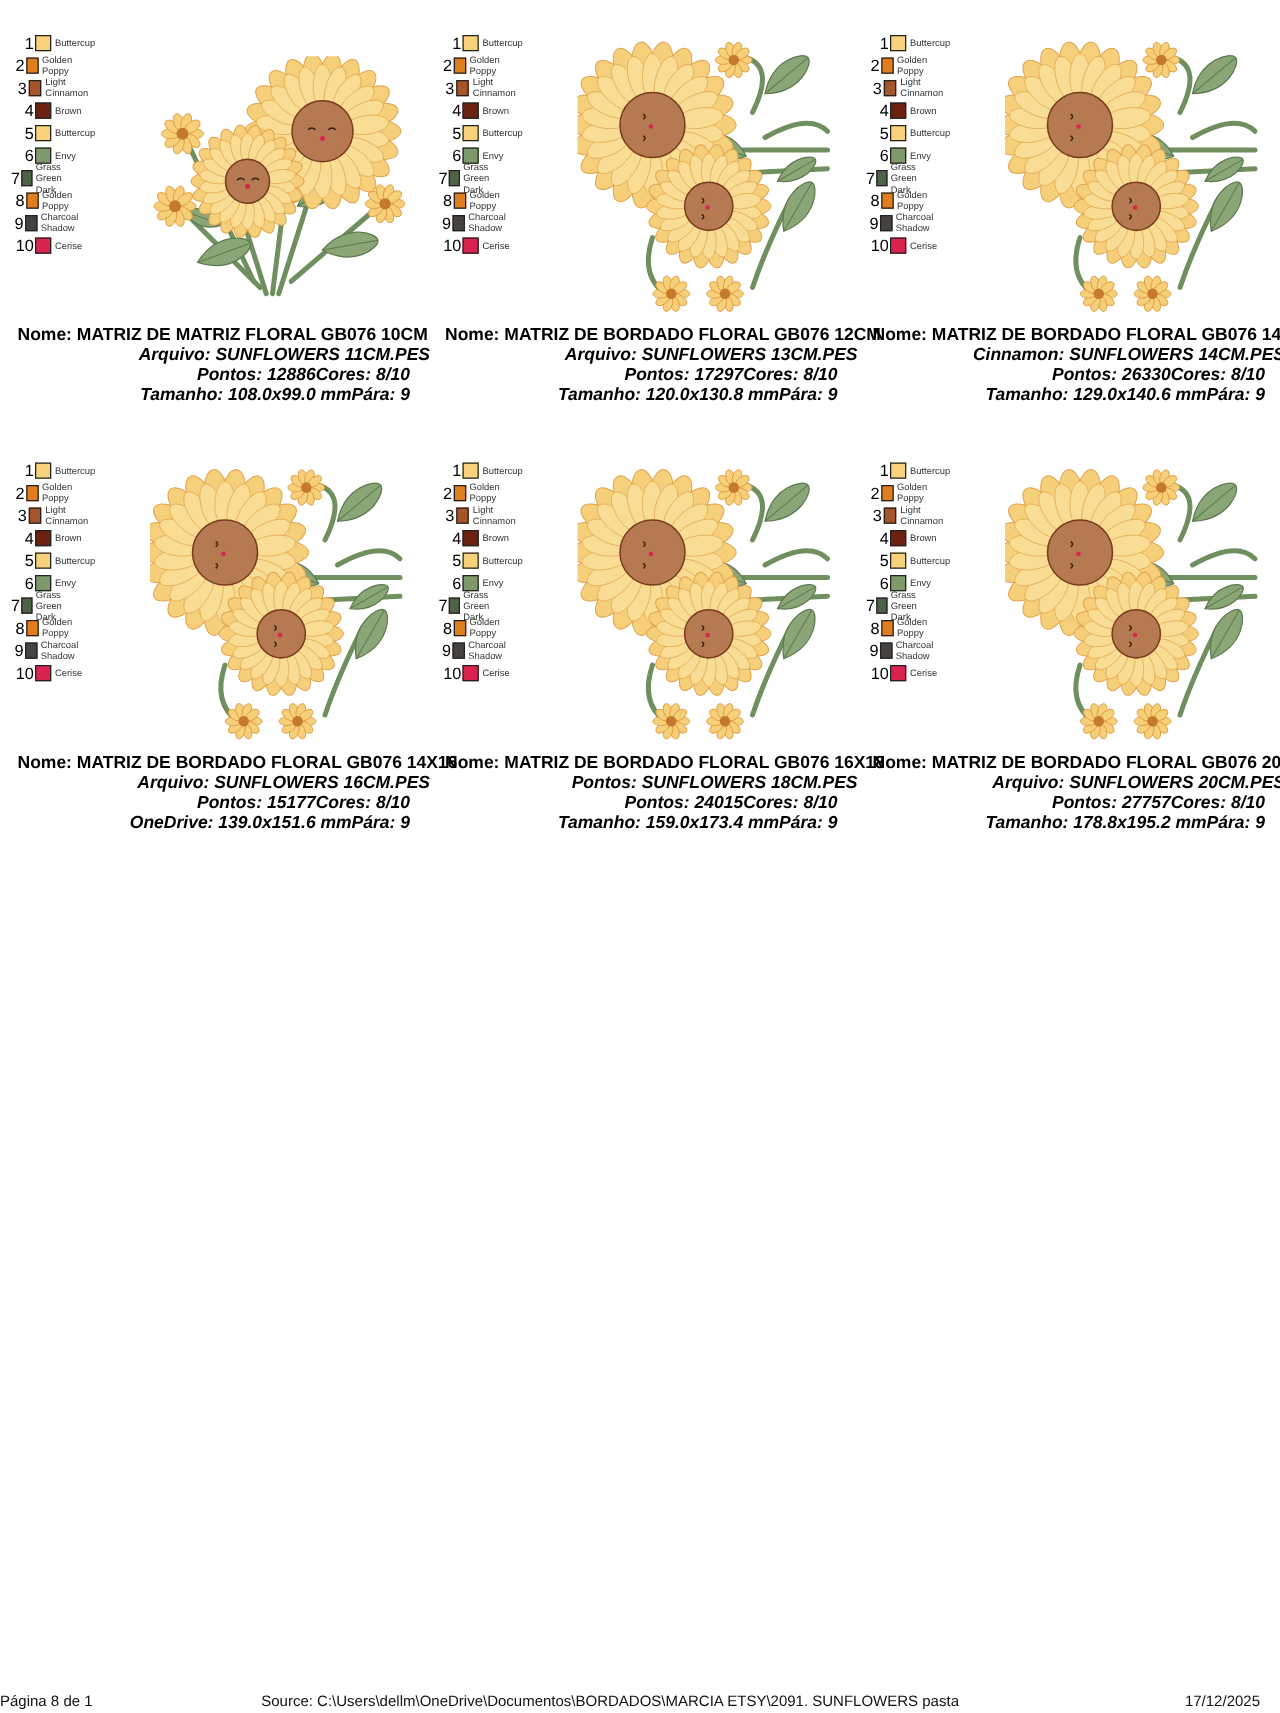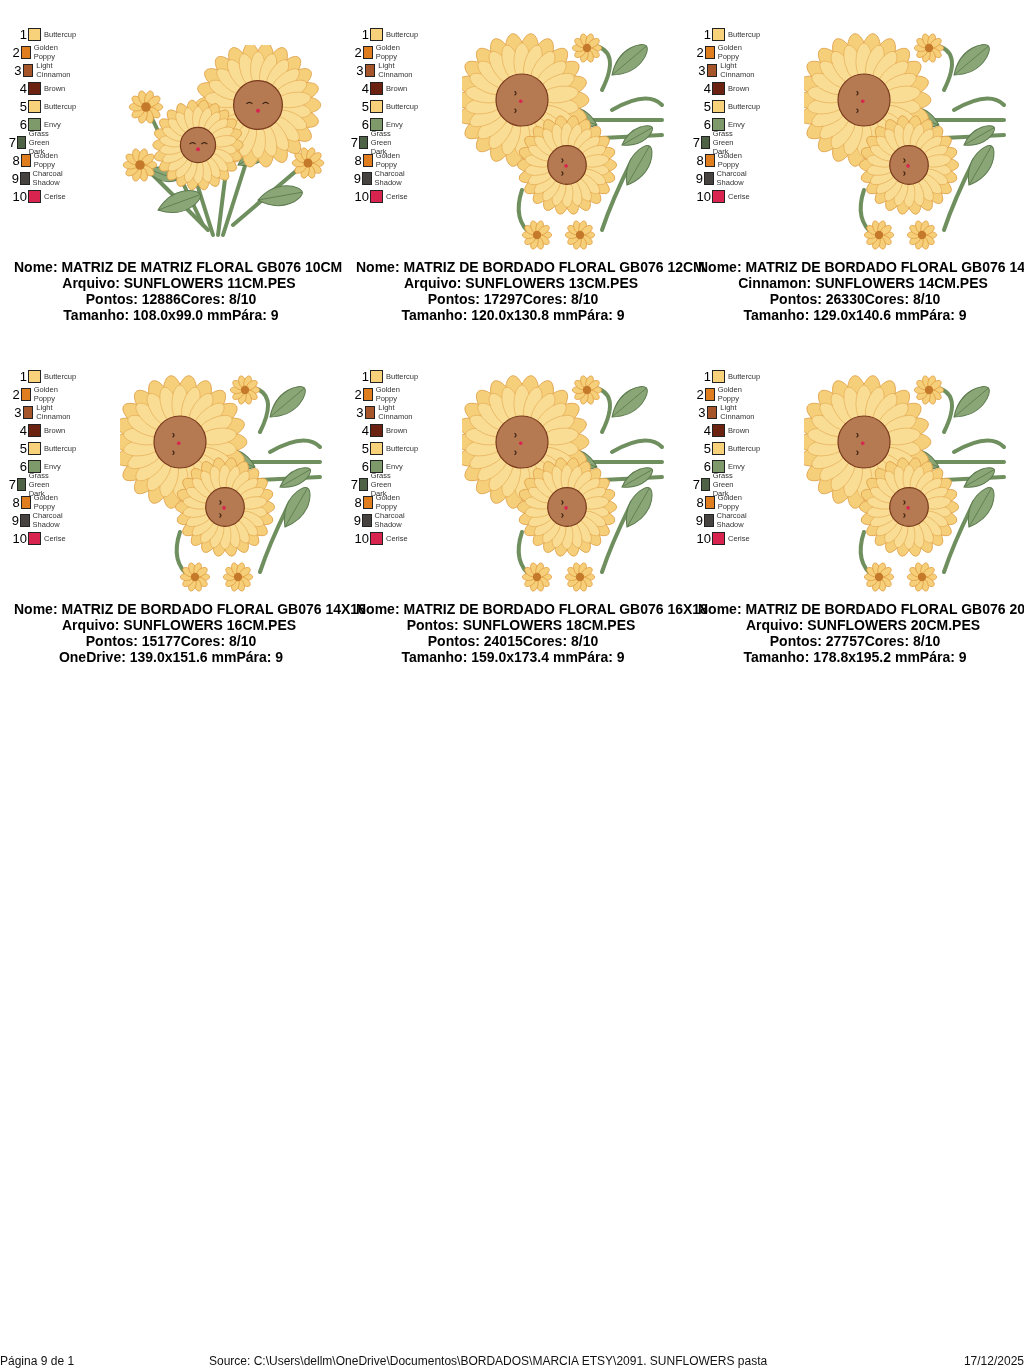--- a/index.html
+++ b/index.html
@@ -6,21 +6,21 @@
   body{width:1024px;height:1370px;position:relative;overflow:hidden;font-family:"Liberation Sans",sans-serif;color:#000;}
   .panel{position:absolute;width:342px;height:330px;}
   .legend{position:absolute;left:0;top:0;}
   .lrow{position:absolute;left:0;height:18px;display:flex;align-items:center;}
   .lnum{width:27px;text-align:right;font-size:13px;font-family:"Liberation Sans",sans-serif;padding-right:1px;}
   .sw{width:13px;height:13px;border:1px solid #222;box-sizing:border-box;margin-right:3px;}
   .lname{font-size:7.5px;color:#333;}
   .art{position:absolute;}
   .info{position:absolute;left:14px;top:259px;width:330px;font-weight:bold;font-size:14px;line-height:16px;}
   .name{white-space:nowrap;position:relative;z-index:1;}
-  .line{display:flex;justify-content:center;white-space:nowrap;}
+  .line{display:flex;justify-content:flex-end;white-space:nowrap;font-style:italic;}
   .line span.r{padding-right:16px;}
   .footer{position:absolute;top:1354px;font-size:12px;color:#111;}
 </style>
 </head>
 <body>
 
 <div id="panels">
     <div class="panel" style="left: 0px; top: 0px; z-index: 10;">
     <div class="legend">
         <div class="lrow" style="top: 25px;">
@@ -1342,15 +1342,15 @@
           <span class="r">Cores: 8/10</span>
         </div>
       <div class="line">
           <span>Tamanho: 178.8x195.2 mm</span>
           <span class="r">Pára: 9</span>
         </div>
     </div>
   </div>
   </div>
 
-<div class="footer" style="left:0;">Página 9 de 1</div>
+<div class="footer" style="left:0;">Página 8 de 1</div>
 <div class="footer" style="left:209px;">Source: C:\Users\dellm\OneDrive\Documentos\BORDADOS\MARCIA ETSY\2091. SUNFLOWERS pasta</div>
-<div class="footer" style="right:0;text-align:center;">17/12/2025</div>
+<div class="footer" style="right:16px;text-align:center;">17/12/2025</div>
 
 </body></html>

